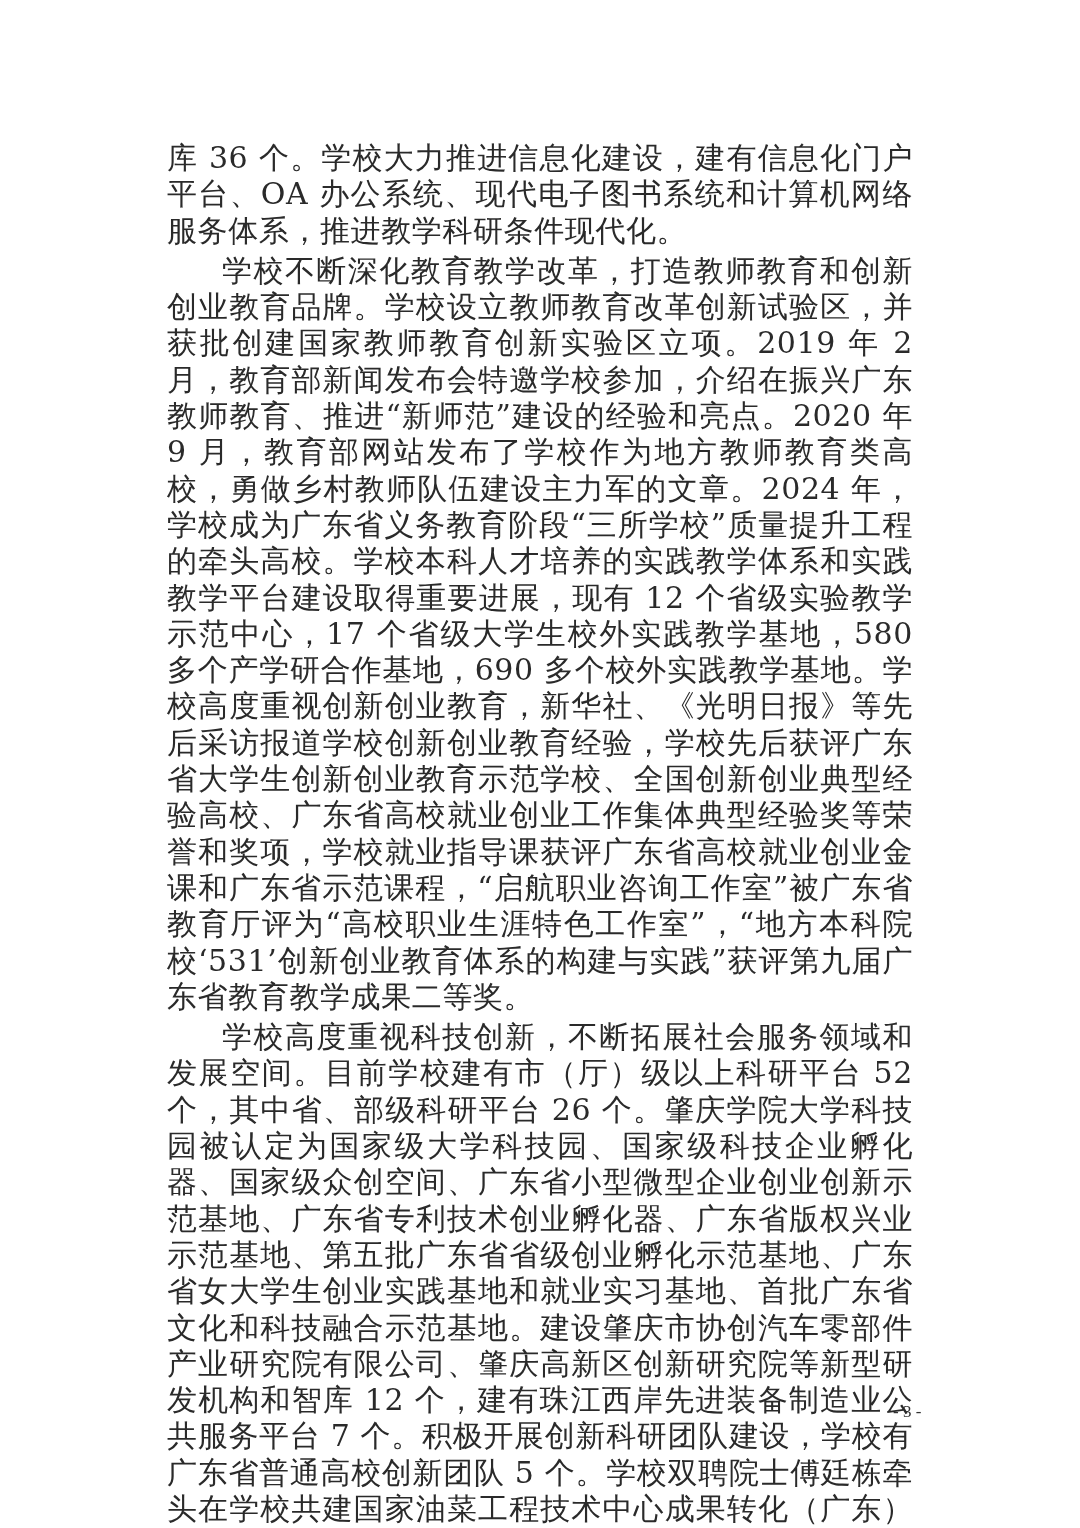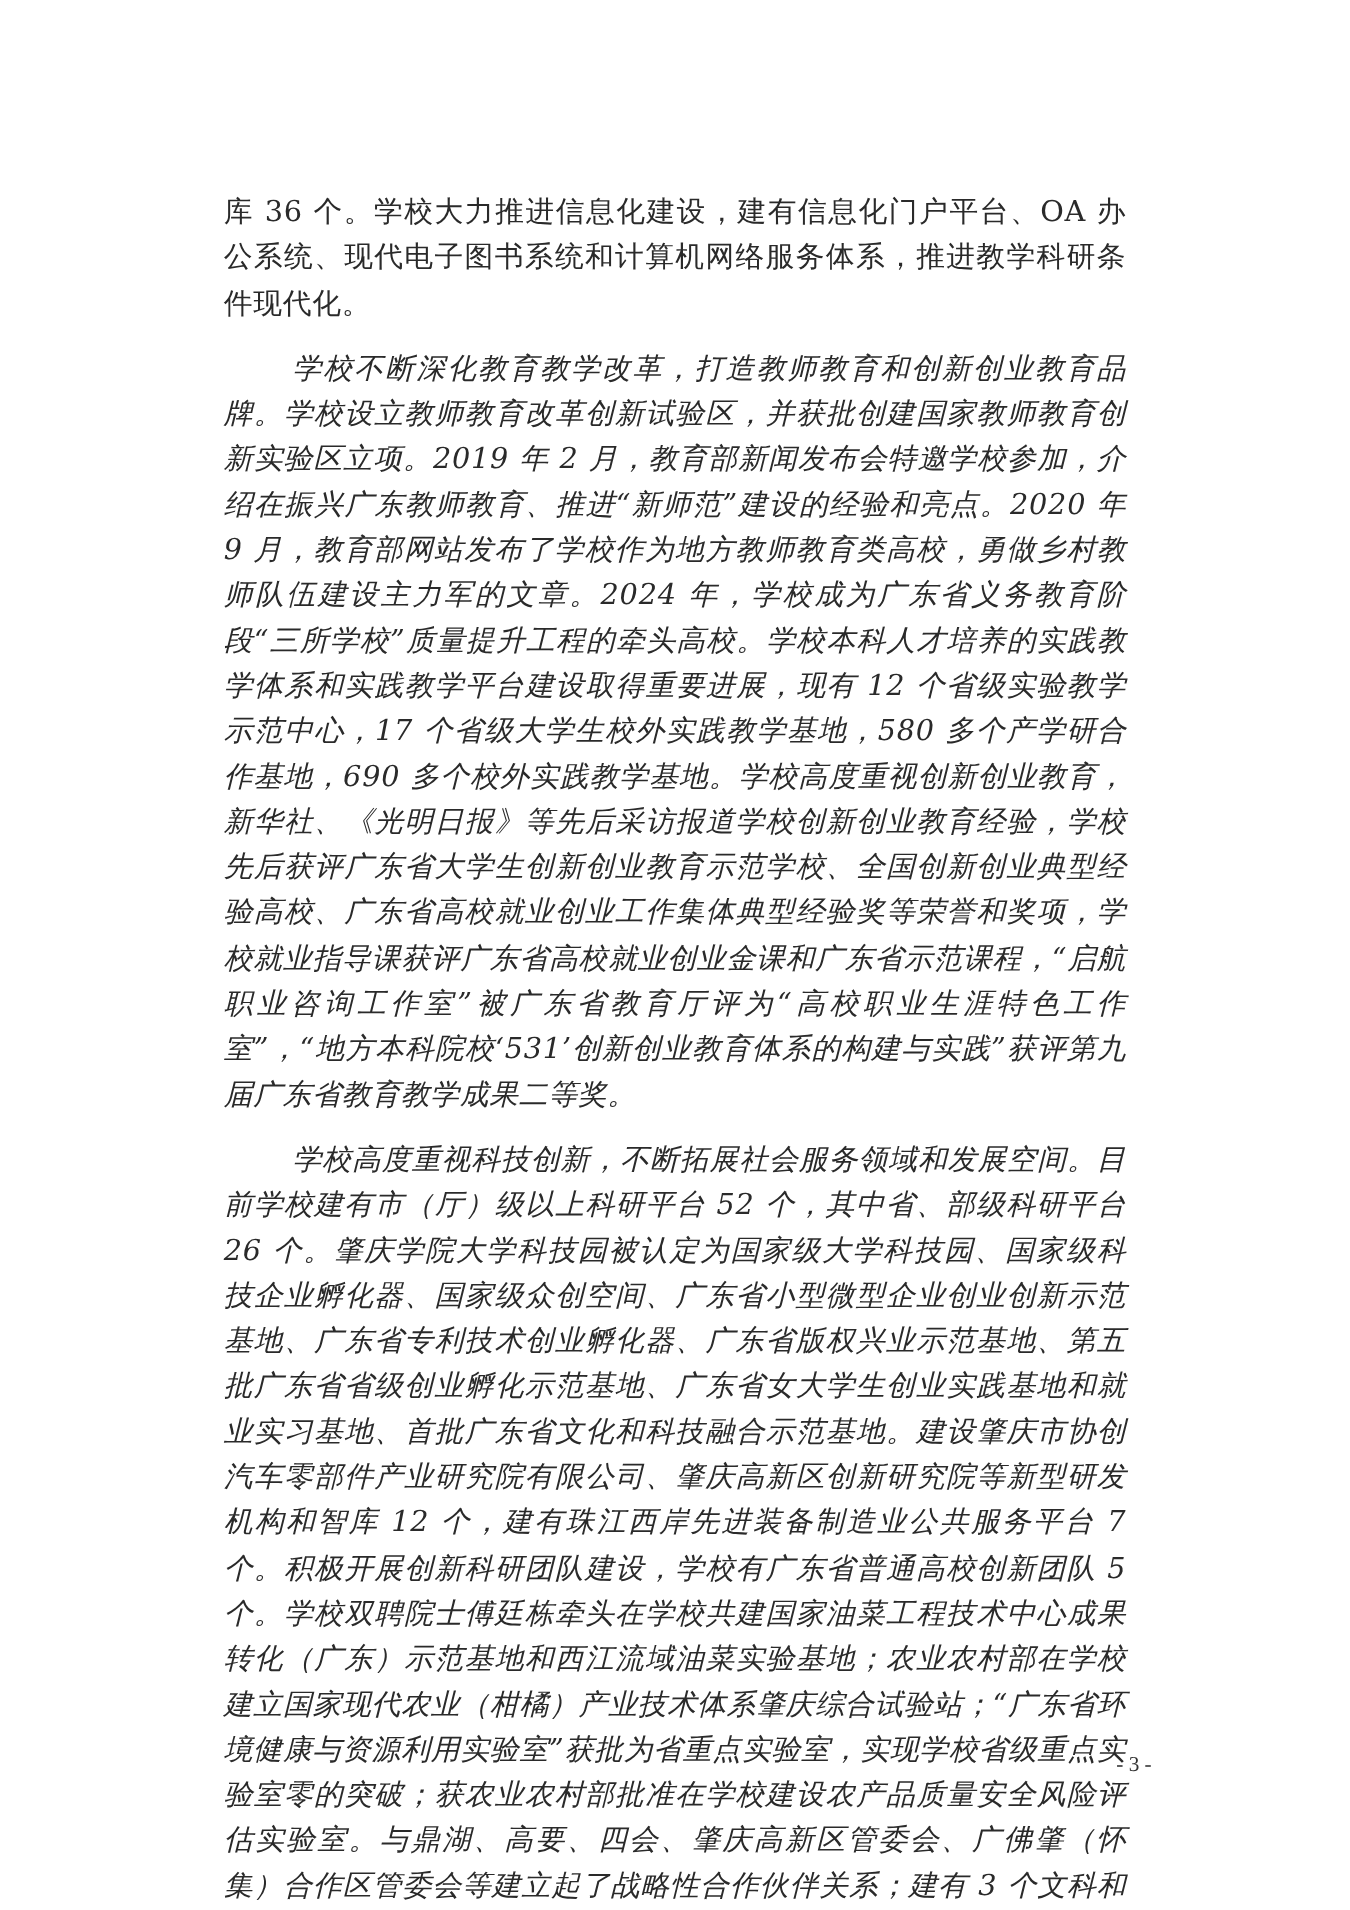--- a/index.html
+++ b/index.html
@@ -3,25 +3,25 @@
 <meta charset="utf-8">
 <style>
   html, body { margin:0; padding:0; }
   body {
     width:1080px; height:1528px; background:#ffffff; position:relative; overflow:hidden;
     font-family: "DejaVu Serif", "Liberation Serif", serif;
     color:#2a2a2a;
   }
   .page { position:absolute; left:163px; top:136px; width:754px; }
   .para {
-    margin:16px; font-size:23px; line-height:36.3px;
+    margin:4px; font-size:30px; line-height:36.3px;
     text-align:justify; text-align-last:left; letter-spacing:0.6px;
     word-break:break-all;
   }
-  .para.indent { text-indent:55px;font-style:italic; }
+  .para.indent { text-indent:55px; }
   .page-num {
     position:absolute; left:893px; top:1402px; font-size:17px; color:#333;
     font-family: "Liberation Serif", serif;
   }
 </style>
 </head>
 <body>
 
 <div class="page">
   <p class="para">库 36 个。学校大力推进信息化建设，建有信息化门户平台、OA 办公系统、现代电子图书系统和计算机网络服务体系，推进教学科研条件现代化。</p>

